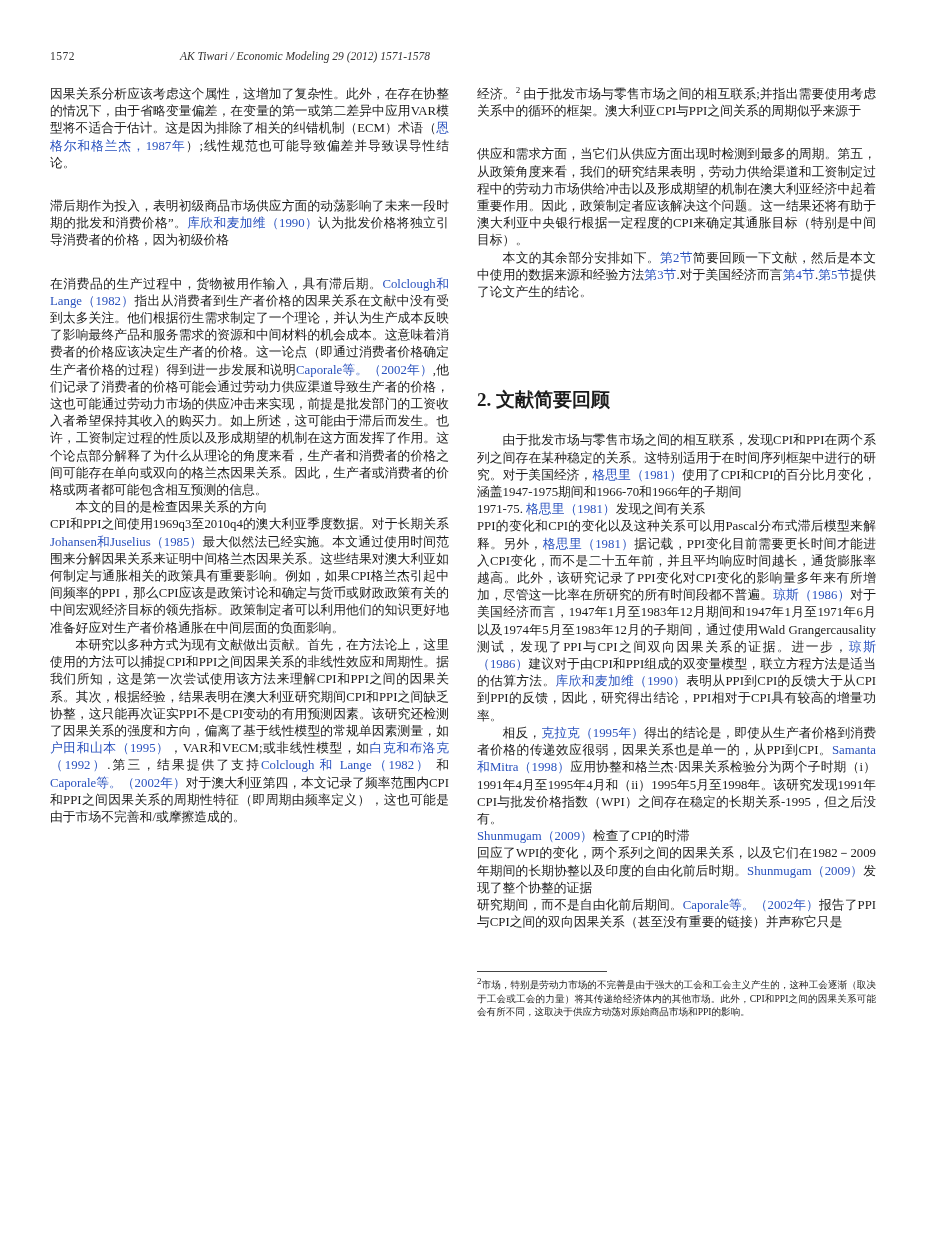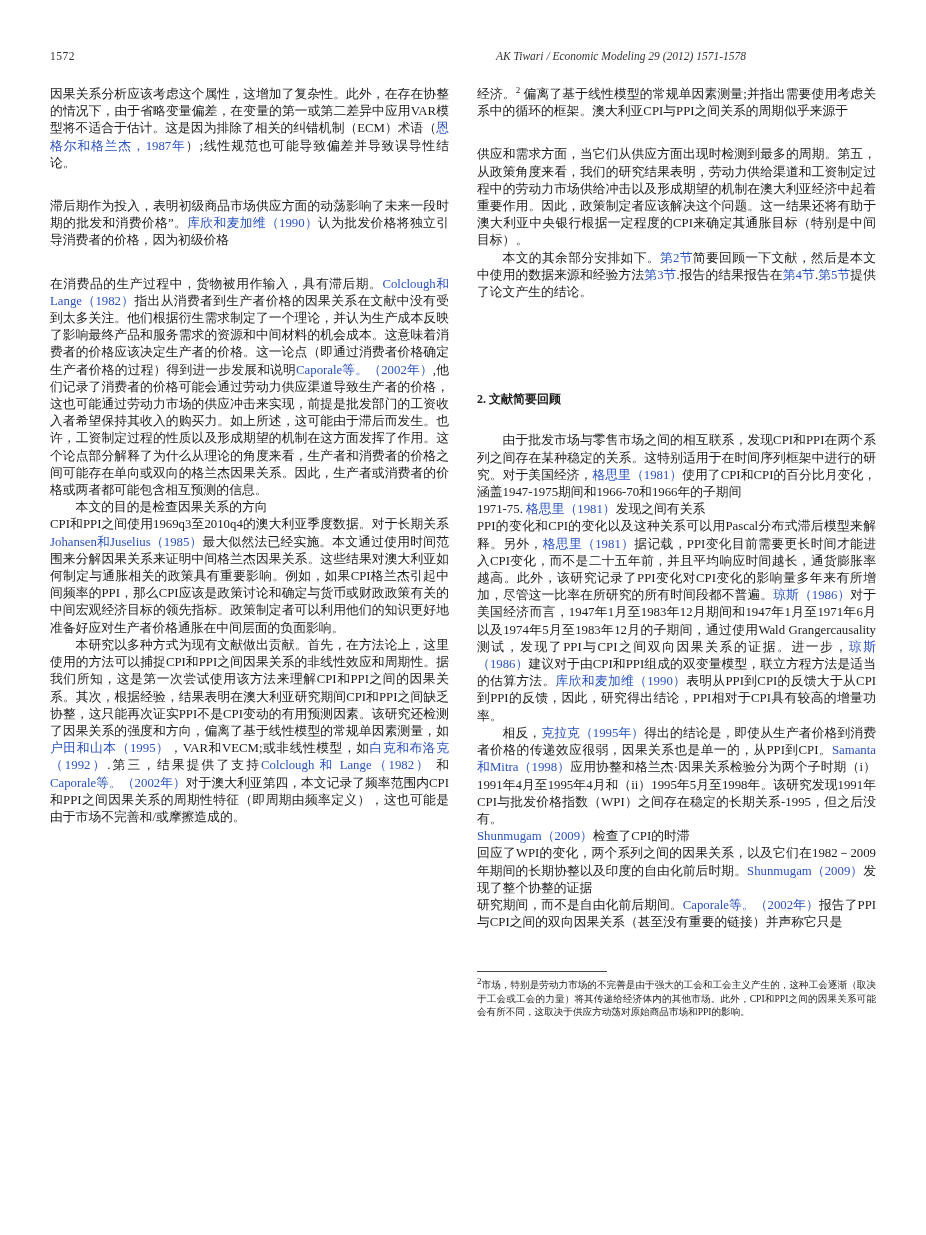--- a/index.html
+++ b/index.html
@@ -22,38 +22,38 @@
   .header {
     display: flex;
     align-items: baseline;
     font-size: 11.5px;
     color: #333333;
     margin-bottom: 24px;
   }
   .page-num { width: 130px; letter-spacing: 0.5px; }
   .running-title {
     flex: 1;
-    text-align: right;
+    text-align: left;
     font-style: italic;
     margin-right: 130px;
     white-space: nowrap;
   }
   .columns { display: flex; gap: 28px; }
   .col {
     width: 404px;
     font-size: 12.8px;
     line-height: 17.2px;
     text-align: justify;
   }
   .para { margin: 0; }
   .para.indent { text-indent: 2em; }
   .para.gap { margin-top: 26px; }
   .cite { color: var(--link-color); text-decoration: none; cursor: pointer; }
   .section-heading {
-    font-size: 12px;
+    font-size: 19px;
     font-weight: bold;
     margin: 90px 0 24px 0;
   }
   sup { font-size: 9px; line-height: 0; }
   .footnote { margin-top: 40px; }
   .footnote-rule {
     width: 130px;
     border-top: 1px solid #444444;
     margin-bottom: 6px;
   }
@@ -78,23 +78,23 @@
       <div id="col-left-blocks">
           <p class="para"><span>因果关系分析应该考虑这个属性，这增加了复杂性。此外，在存在协整的情况下，由于省略变量偏差，在变量的第一或第二差异中应用VAR模型将不适合于估计。这是因为排除了相关的纠错机制（ECM）术语（</span><a class="cite" href="#">恩格尔和格兰杰，1987年</a><span>）;线性规范也可能导致偏差并导致误导性结论。</span></p>
           <p class="para gap"><span>滞后期作为投入，表明初级商品市场供应方面的动荡影响了未来一段时期的批发和消费价格”。</span><a class="cite" href="#">库欣和麦加维（1990）</a><span>认为批发价格将独立引导消费者的价格，因为初级价格</span></p>
           <p class="para gap"><span>在消费品的生产过程中，货物被用作输入，具有滞后期。</span><a class="cite" href="#">Colclough和Lange（1982）</a><span>指出从消费者到生产者价格的因果关系在文献中没有受到太多关注。他们根据衍生需求制定了一个理论，并认为生产成本反映了影响最终产品和服务需求的资源和中间材料的机会成本。这意味着消费者的价格应该决定生产者的价格。这一论点（即通过消费者价格确定生产者价格的过程）得到进一步发展和说明</span><a class="cite" href="#">Caporale等。（2002年）</a><span>,他们记录了消费者的价格可能会通过劳动力供应渠道导致生产者的价格，这也可能通过劳动力市场的供应冲击来实现，前提是批发部门的工资收入者希望保持其收入的购买力。如上所述，这可能由于滞后而发生。也许，工资制定过程的性质以及形成期望的机制在这方面发挥了作用。这个论点部分解释了为什么从理论的角度来看，生产者和消费者的价格之间可能存在单向或双向的格兰杰因果关系。因此，生产者或消费者的价格或两者都可能包含相互预测的信息。</span></p>
           <p class="para indent"><span>本文的目的是检查因果关系的方向</span><br><span>CPI和PPI之间使用1969q3至2010q4的澳大利亚季度数据。对于长期关系</span><a class="cite" href="#">Johansen和Juselius（1985）</a><span>最大似然法已经实施。本文通过使用时间范围来分解因果关系来证明中间格兰杰因果关系。这些结果对澳大利亚如何制定与通胀相关的政策具有重要影响。例如，如果CPI格兰杰引起中间频率的PPI，那么CPI应该是政策讨论和确定与货币或财政政策有关的中间宏观经济目标的领先指标。政策制定者可以利用他们的知识更好地准备好应对生产者价格通胀在中间层面的负面影响。</span></p>
           <p class="para indent"><span>本研究以多种方式为现有文献做出贡献。首先，在方法论上，这里使用的方法可以捕捉CPI和PPI之间因果关系的非线性效应和周期性。据我们所知，这是第一次尝试使用该方法来理解CPI和PPI之间的因果关系。其次，根据经验，结果表明在澳大利亚研究期间CPI和PPI之间缺乏协整，这只能再次证实PPI不是CPI变动的有用预测因素。该研究还检测了因果关系的强度和方向，偏离了基于线性模型的常规单因素测量，如</span><a class="cite" href="#">户田和山本（1995）</a><span>，VAR和VECM;或非线性模型，如</span><a class="cite" href="#">白克和布洛克（1992）</a><span>.第三，结果提供了支持</span><a class="cite" href="#">Colclough 和 Lange（1982）</a><span> 和</span><a class="cite" href="#">Caporale等。（2002年）</a><span>对于澳大利亚第四，本文记录了频率范围内CPI和PPI之间因果关系的周期性特征（即周期由频率定义），这也可能是由于市场不完善和/或摩擦造成的。</span></p>
         </div>
     </div>
     <div class="col">
       <div id="col-right-blocks">
-          <p class="para"><span>经济。</span><sup>2</sup><span> 偏离了基于线性模型的常规单因素测量;并指出需要使用考虑关系中的循环的框架。澳大利亚CPI与PPI之间关系的周期似乎来源于</span></p>
+          <p class="para"><span>经济。</span><sup>2</sup><span> 由于批发市场与零售市场之间的相互联系;并指出需要使用考虑关系中的循环的框架。澳大利亚CPI与PPI之间关系的周期似乎来源于</span></p>
           <p class="para gap"><span>供应和需求方面，当它们从供应方面出现时检测到最多的周期。第五，从政策角度来看，我们的研究结果表明，劳动力供给渠道和工资制定过程中的劳动力市场供给冲击以及形成期望的机制在澳大利亚经济中起着重要作用。因此，政策制定者应该解决这个问题。这一结果还将有助于澳大利亚中央银行根据一定程度的CPI来确定其通胀目标（特别是中间目标）。</span></p>
-          <p class="para indent"><span>本文的其余部分安排如下。</span><a class="cite" href="#">第2节</a><span>简要回顾一下文献，然后是本文中使用的数据来源和经验方法</span><a class="cite" href="#">第3节</a><span>.报告的结果报告在</span><a class="cite" href="#">第4节</a><span>.</span><a class="cite" href="#">第5节</a><span>提供了论文产生的结论。</span></p>
+          <p class="para indent"><span>本文的其余部分安排如下。</span><a class="cite" href="#">第2节</a><span>简要回顾一下文献，然后是本文中使用的数据来源和经验方法</span><a class="cite" href="#">第3节</a><span>.对于美国经济而言</span><a class="cite" href="#">第4节</a><span>.</span><a class="cite" href="#">第5节</a><span>提供了论文产生的结论。</span></p>
           <h2 class="section-heading">2. 文献简要回顾</h2>
           <p class="para indent"><span>由于批发市场与零售市场之间的相互联系，发现CPI和PPI在两个系列之间存在某种稳定的关系。这特别适用于在时间序列框架中进行的研究。对于美国经济，</span><a class="cite" href="#">格思里（1981）</a><span>使用了CPI和CPI的百分比月变化，涵盖1947-1975期间和1966-70和1966年的子期间</span><br><span>1971-75. </span><a class="cite" href="#">格思里（1981）</a><span>发现之间有关系</span><br><span>PPI的变化和CPI的变化以及这种关系可以用Pascal分布式滞后模型来解释。另外，</span><a class="cite" href="#">格思里（1981）</a><span>据记载，PPI变化目前需要更长时间才能进入CPI变化，而不是二十五年前，并且平均响应时间越长，通货膨胀率越高。此外，该研究记录了PPI变化对CPI变化的影响量多年来有所增加，尽管这一比率在所研究的所有时间段都不普遍。</span><a class="cite" href="#">琼斯（1986）</a><span>对于美国经济而言，1947年1月至1983年12月期间和1947年1月至1971年6月以及1974年5月至1983年12月的子期间，通过使用Wald Grangercausality测试，发现了PPI与CPI之间双向因果关系的证据。进一步，</span><a class="cite" href="#">琼斯（1986）</a><span>建议对于由CPI和PPI组成的双变量模型，联立方程方法是适当的估算方法。</span><a class="cite" href="#">库欣和麦加维（1990）</a><span>表明从PPI到CPI的反馈大于从CPI到PPI的反馈，因此，研究得出结论，PPI相对于CPI具有较高的增量功率。</span></p>
           <p class="para indent"><span>相反，</span><a class="cite" href="#">克拉克（1995年）</a><span>得出的结论是，即使从生产者价格到消费者价格的传递效应很弱，因果关系也是单一的，从PPI到CPI。</span><a class="cite" href="#">Samanta和Mitra（1998）</a><span>应用协整和格兰杰·因果关系检验分为两个子时期（i）1991年4月至1995年4月和（ii）1995年5月至1998年。该研究发现1991年CPI与批发价格指数（WPI）之间存在稳定的长期关系-1995，但之后没有。</span><br><a class="cite" href="#">Shunmugam（2009）</a><span>检查了CPI的时滞</span><br><span>回应了WPI的变化，两个系列之间的因果关系，以及它们在1982－2009年期间的长期协整以及印度的自由化前后时期。</span><a class="cite" href="#">Shunmugam（2009）</a><span>发现了整个协整的证据</span><br><span>研究期间，而不是自由化前后期间。</span><a class="cite" href="#">Caporale等。（2002年）</a><span>报告了PPI与CPI之间的双向因果关系（甚至没有重要的链接）并声称它只是</span></p>
         </div>
       <div class="footnote">
         <div class="footnote-rule"></div>
         <div class="footnote-text"><sup>2</sup><span>市场，特别是劳动力市场的不完善是由于强大的工会和工会主义产生的，这种工会逐渐（取决于工会或工会的力量）将其传递给经济体内的其他市场。此外，CPI和PPI之间的因果关系可能会有所不同，这取决于供应方动荡对原始商品市场和PPI的影响。</span></div>
       </div>
     </div>
   </div>

